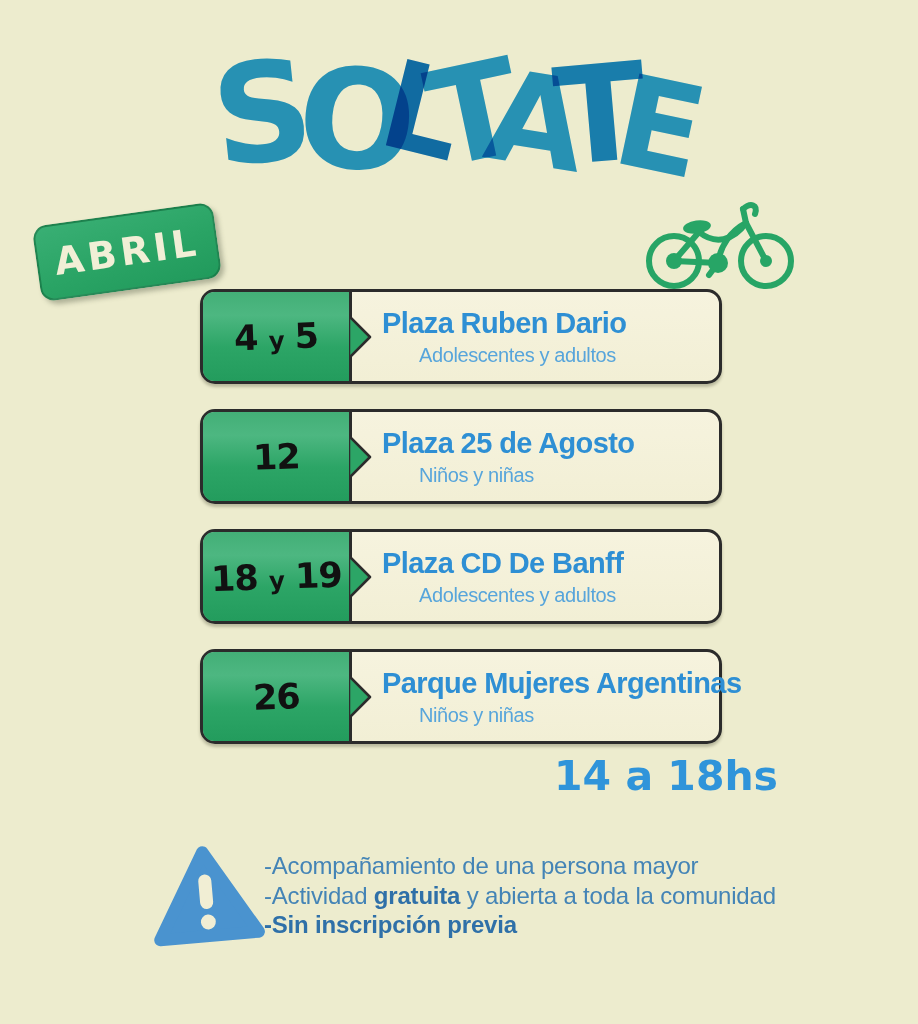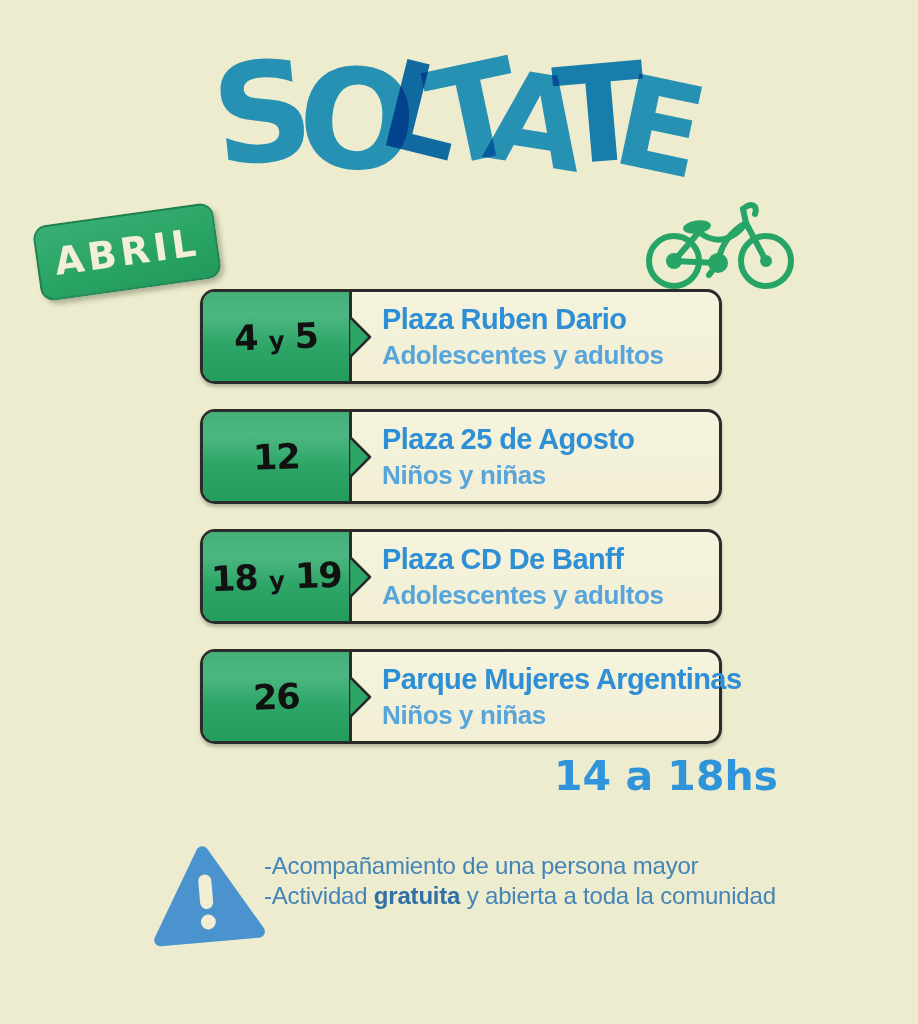--- a/index.html
+++ b/index.html
@@ -65,21 +65,21 @@
   .date-label .conj{font-size:.7em;}
   .arrow{position:absolute;left:100%;top:50%;transform:translateY(-50%);z-index:2;}
   .info-panel{
     flex:1;min-width:0;display:flex;flex-direction:column;justify-content:center;
     padding-left:30px;gap:4px;
   }
   .place{
     font-size:29px;font-weight:bold;color:#2e8fd4;letter-spacing:-0.6px;white-space:nowrap;
   }
   .audience{
-    font-size:26px;font-weight:bold;color:#57a5db;letter-spacing:-0.4px;white-space:nowrap;
+    font-size:20px;font-weight:normal;color:#57a5db;letter-spacing:-0.4px;white-space:nowrap;margin-left:37px;
   }
 
   
   .time-range{
     position:absolute;right:140px;top:752px;
     font-family:"DejaVu Sans",sans-serif;font-weight:bold;font-size:41px;color:#2f94da;
   }
 
   
   .warning{position:absolute;left:150px;top:842px;width:112px;height:106px;transform:rotate(-5deg);}
@@ -182,15 +182,16 @@
 
   <svg class="warning" viewBox="0 0 120 110">
     <path d="M60,9 L113,99 L7,99 Z" fill="#4a93cf" stroke="#4a93cf" stroke-width="13" stroke-linejoin="round"></path>
     <rect x="53" y="33" width="14" height="37" rx="7" fill="#f1eed4"></rect>
     <circle cx="60" cy="84" r="8" fill="#f1eed4"></circle>
   </svg>
 
   <div class="notes" id="notes">
     <div class="note-line"><span>-Acompañamiento de una persona mayor</span></div>
     <div class="note-line"><span>-Actividad </span><span class="b">gratuita</span><span> y abierta a toda la comunidad</span></div>
+    <div class="note-line"><span class="b">-Sin inscripción previa</span></div>
   </div>
 
 </div>
 
 </body></html>

